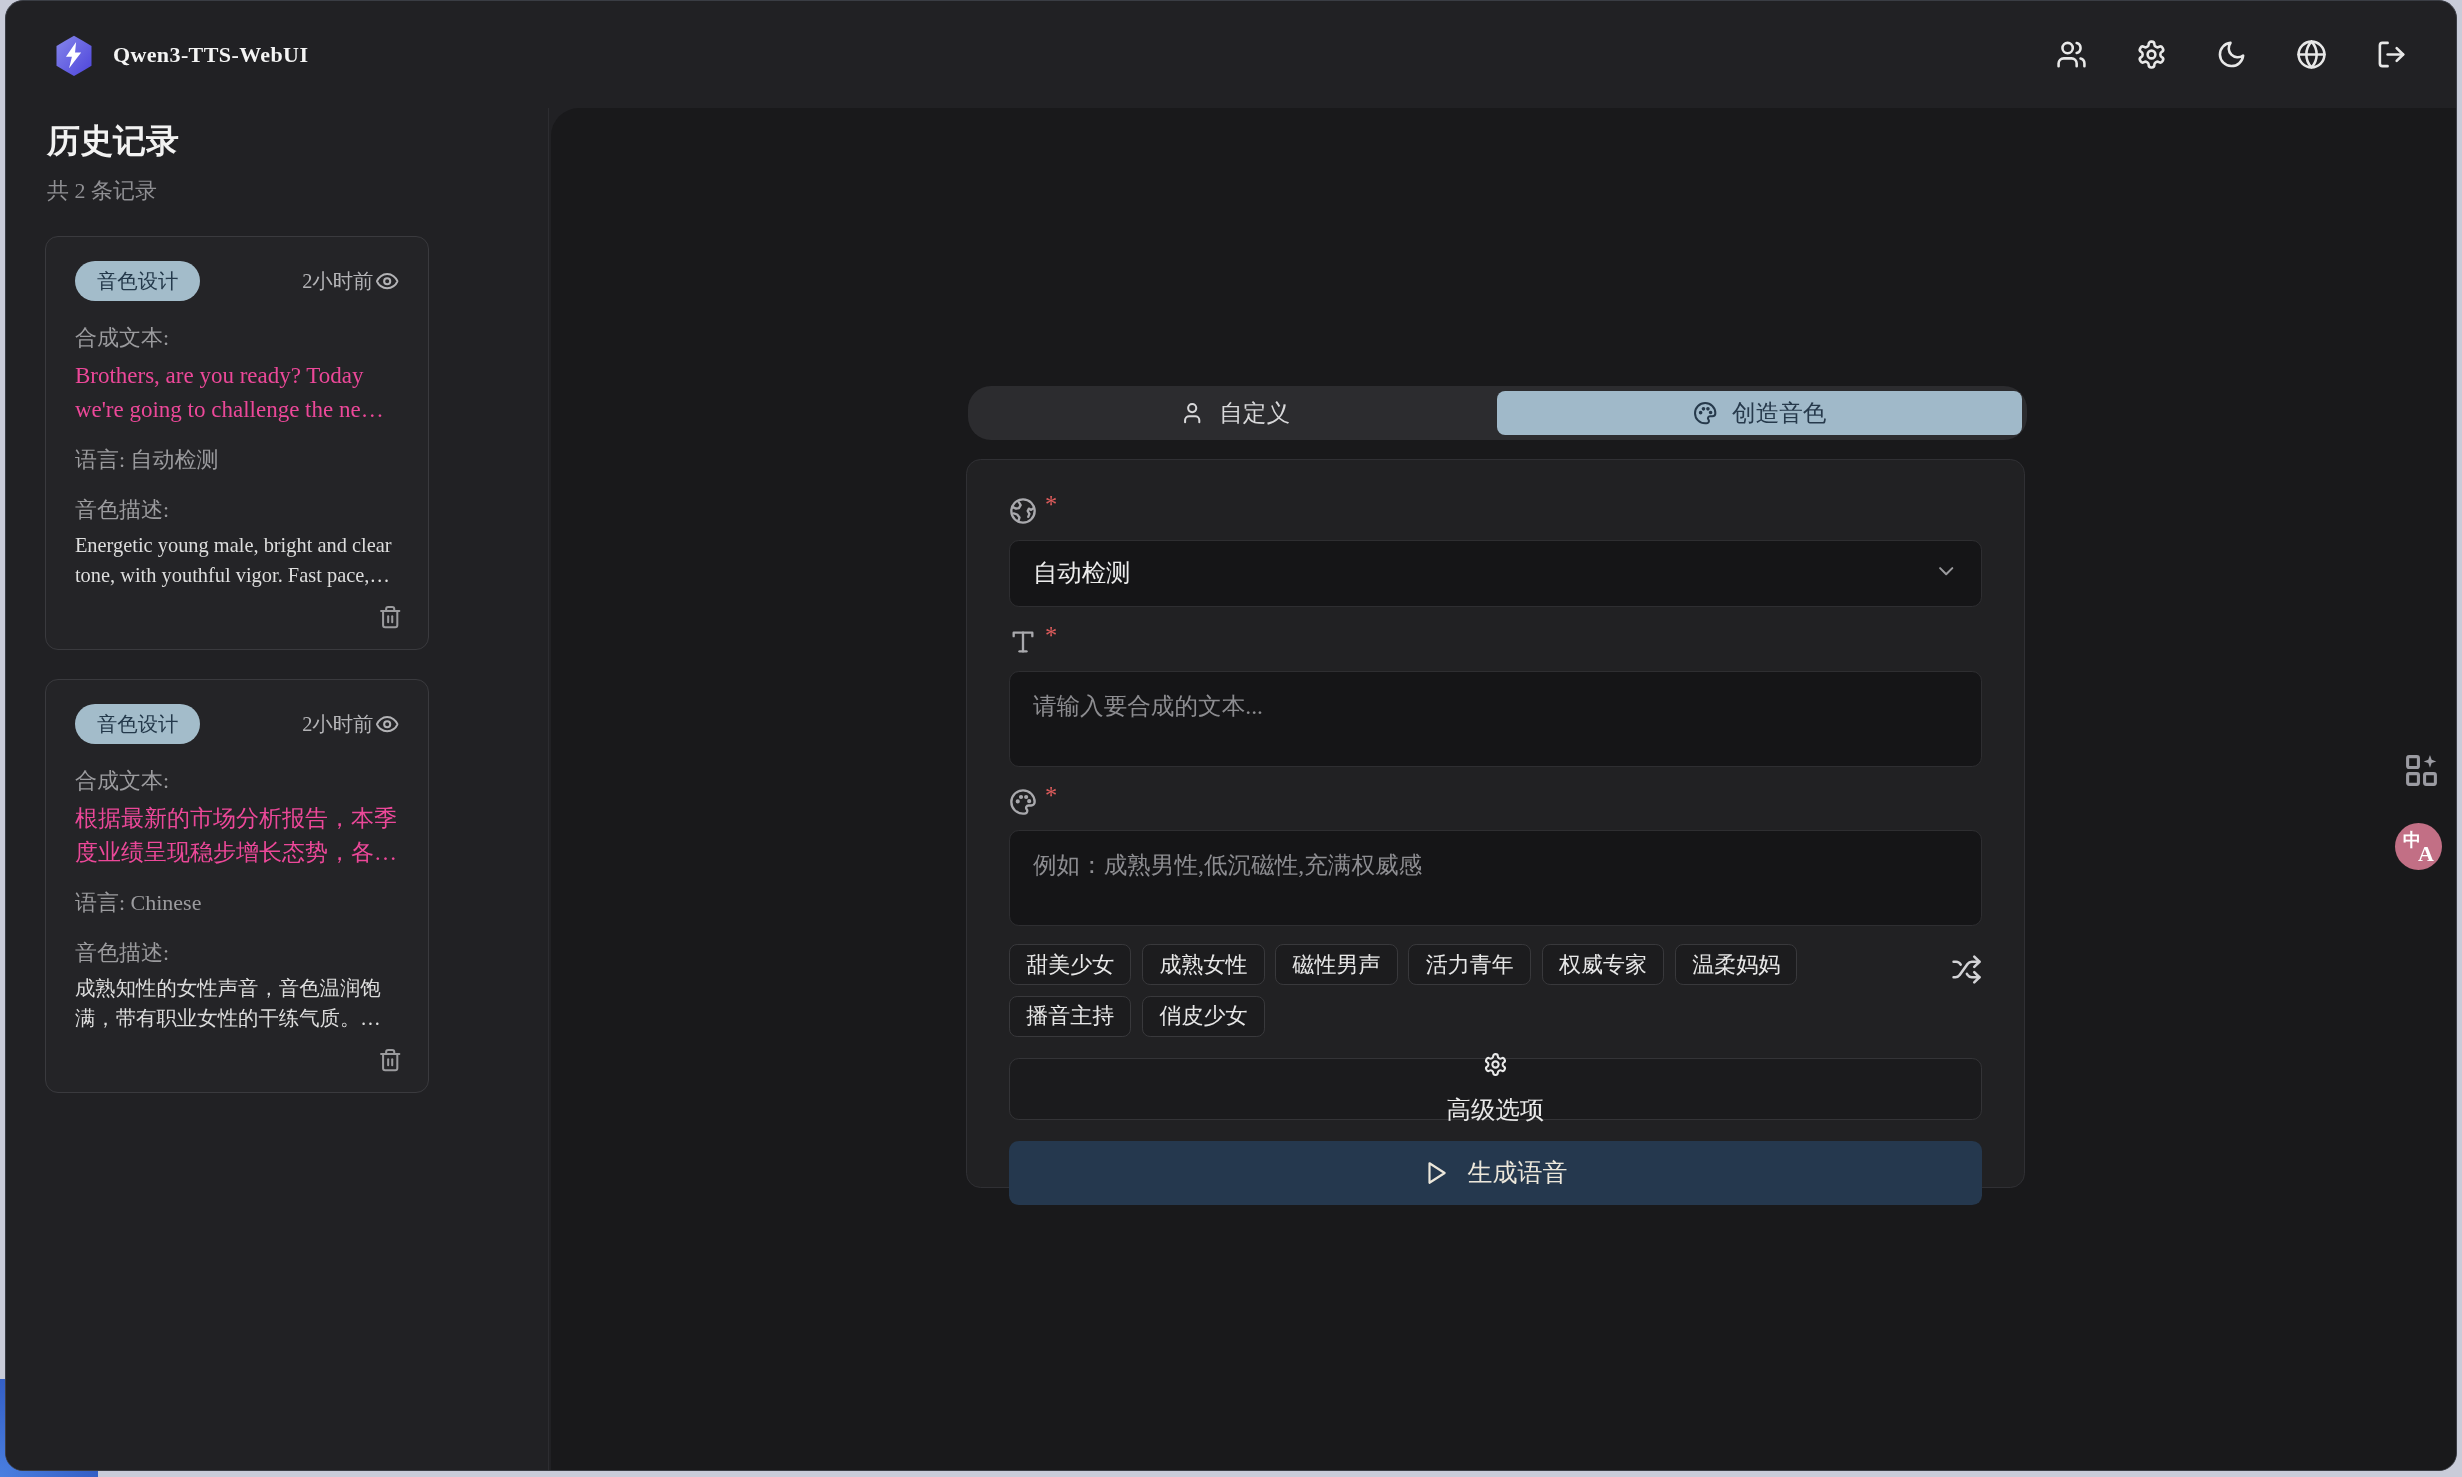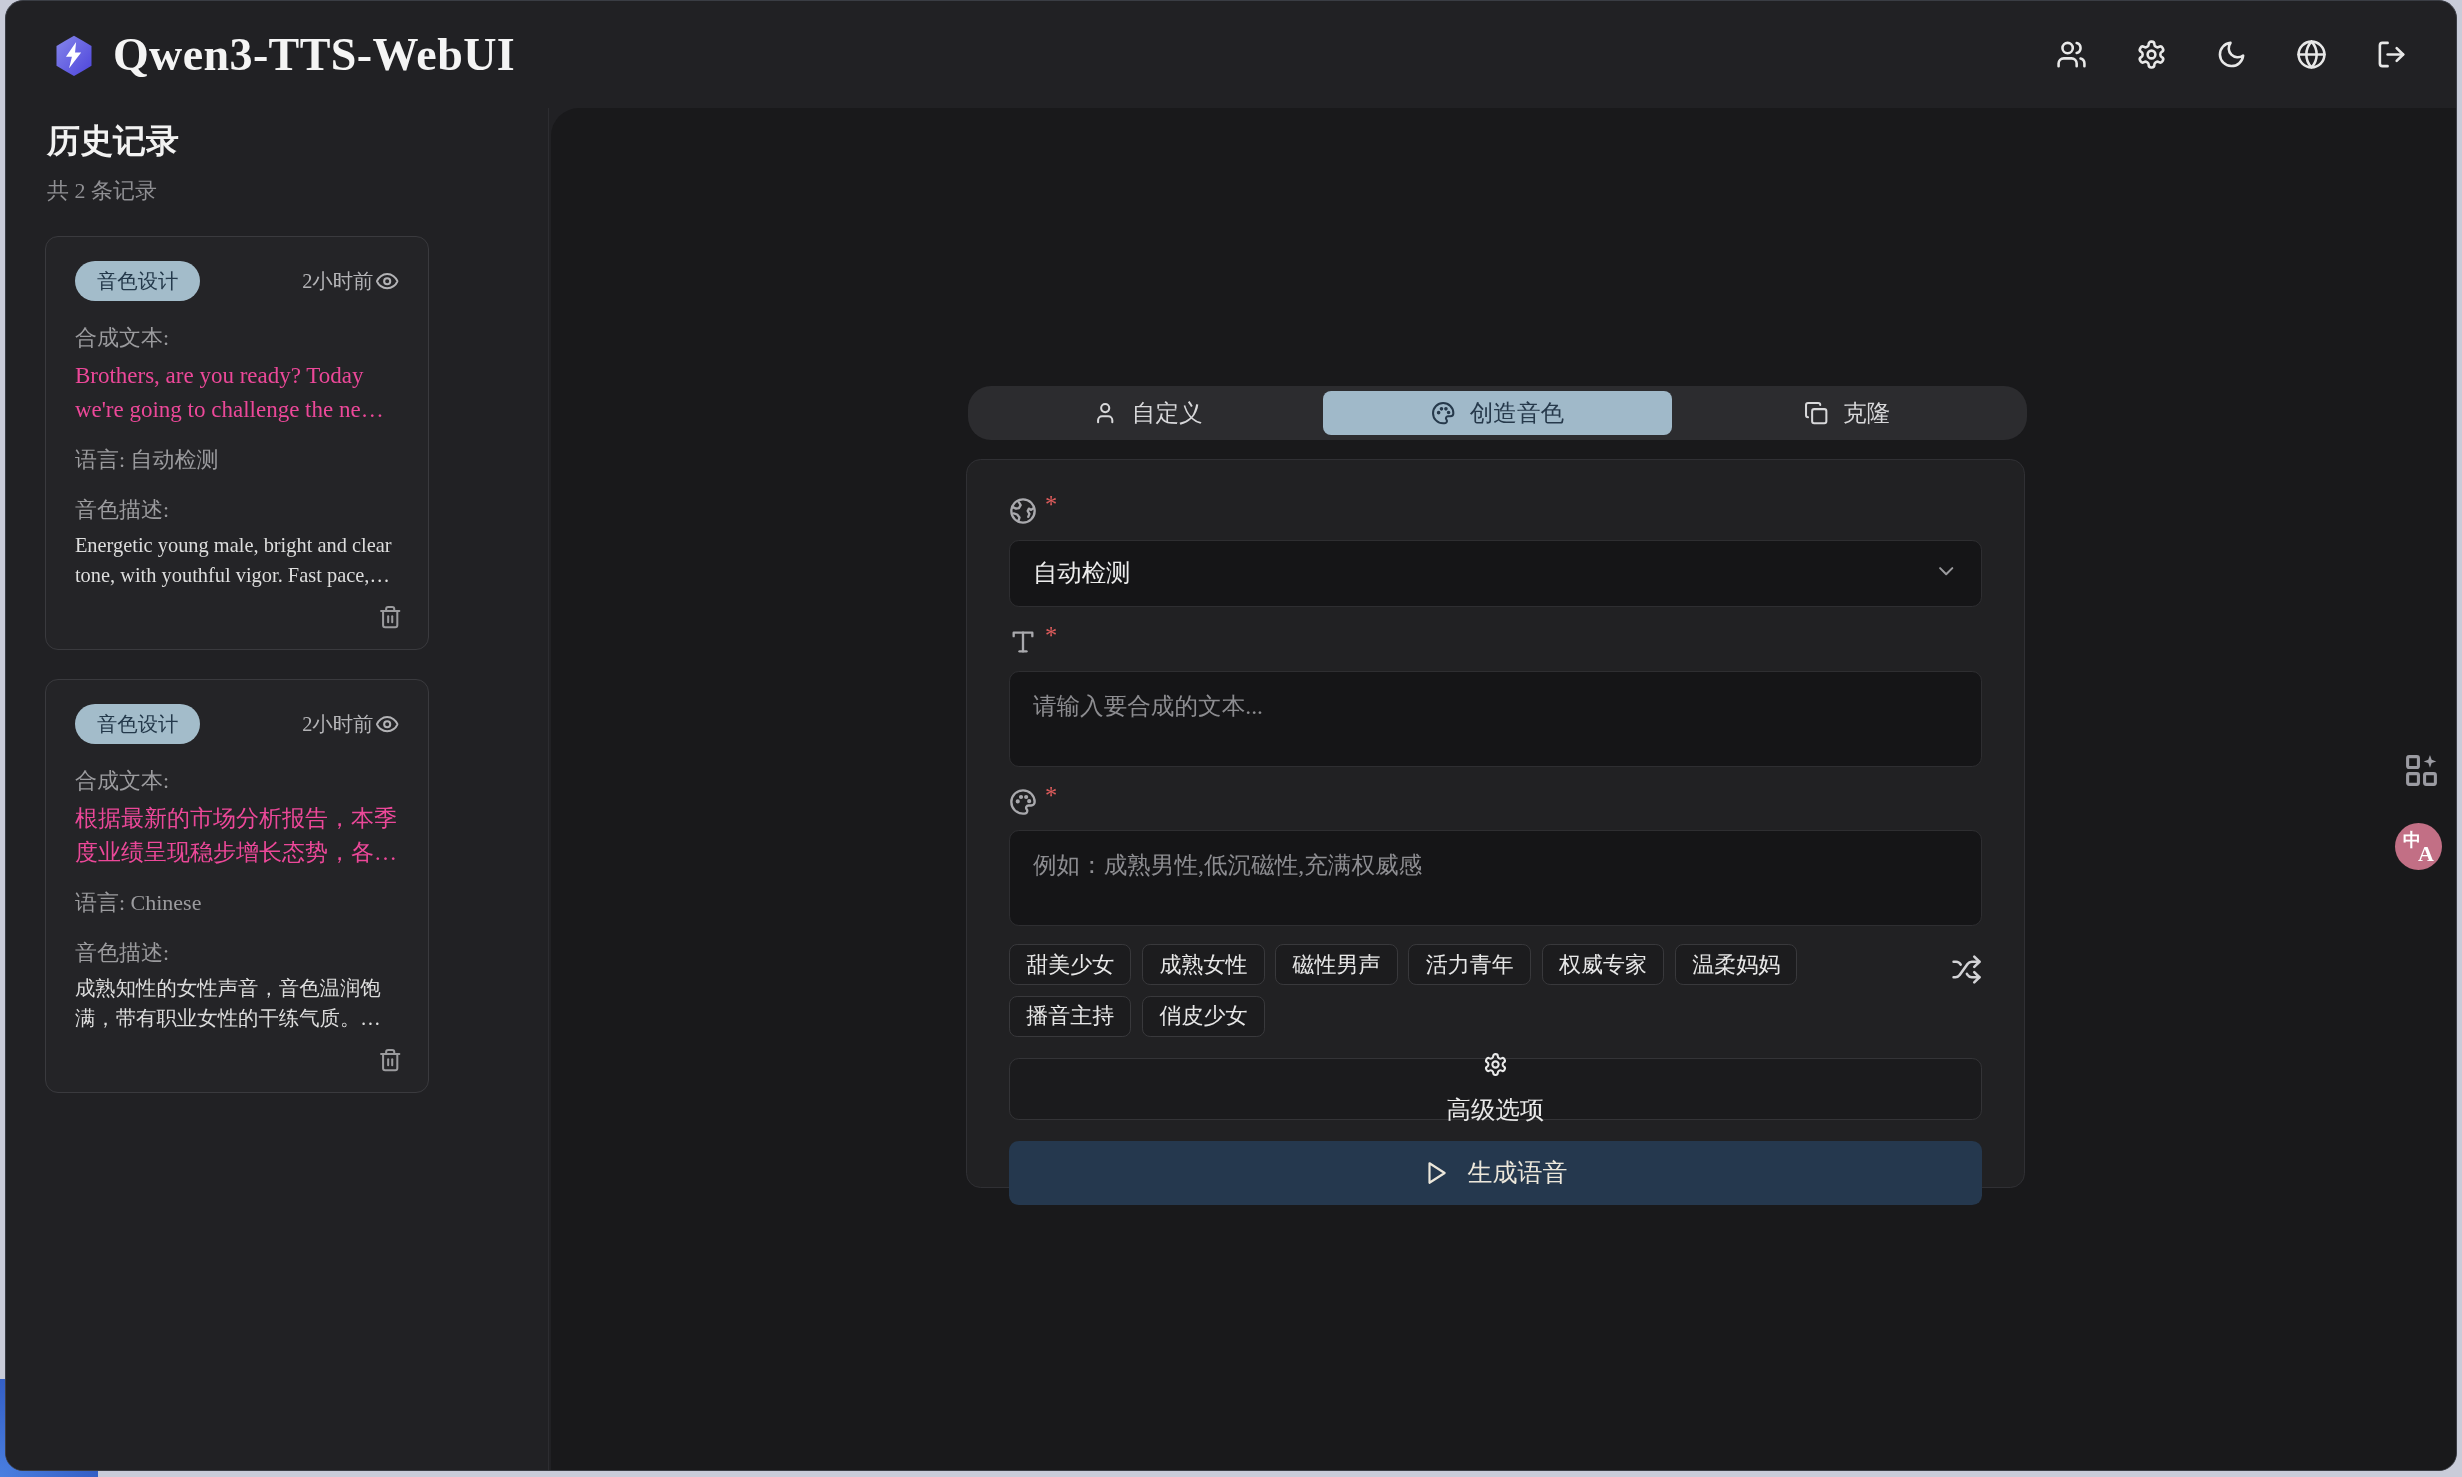--- a/index.html
+++ b/index.html
@@ -17,21 +17,21 @@
     position:absolute;left:4.9px;right:4.9px;top:0;bottom:6.5px;
     background:#212124;
     border:1.6px solid #3a3d44;
     border-radius:18px;
     overflow:hidden;
   }
   
   .header{position:absolute;left:0;top:0;right:0;height:107px;display:flex;align-items:center;justify-content:space-between;padding:0 49px 0 47px;box-sizing:border-box;}
   .brand{display:flex;align-items:center;gap:18px;}
   .brand svg{display:block;}
-  .brand-title{font-size:46px;font-weight:bold;color:#f4f4f4;letter-spacing:0.4px;}
+  .brand-title{font-size:22px;font-weight:bold;color:#f4f4f4;letter-spacing:0.4px;}
   .hicons{display:flex;align-items:center;gap:49px;}
   .hicon{width:31px;height:31px;color:#e8e8e8;cursor:pointer;}
   .hicon svg{width:31px;height:31px;display:block;}
   
   .sidebar{position:absolute;left:0;top:107px;bottom:0;width:543px;background:#212124;border-right:1.6px solid #2d2d31;box-sizing:border-box;padding:11.4px 0 0 41px;}
   .sb-title{font-size:33px;font-weight:bold;color:#f2f2f2;}
   .sb-count{font-size:22px;color:#8f8f93;margin-top:11.4px;}
   .card{
     position:absolute;left:39px;width:384px;height:414px;
     background:#242427;border:0.8px solid #3a3a3e;border-radius:13px;
@@ -250,29 +250,20 @@
             <svg viewBox="0 0 24 24" fill="none" stroke="currentColor" stroke-width="2" stroke-linecap="round" stroke-linejoin="round">
               <path d="M12 22a10 10 0 1 1 10-10c0 1.7-1.34 3-3 3h-2.3a2 2 0 0 0-1.52 3.3c.32.37.52.84.52 1.3A2.4 2.4 0 0 1 13.3 22Z"></path>
               <circle cx="7.5" cy="11.5" r=".8" fill="currentColor"></circle>
               <circle cx="10.3" cy="7.7" r=".8" fill="currentColor"></circle>
               <circle cx="14.7" cy="7.7" r=".8" fill="currentColor"></circle>
               <circle cx="17.3" cy="11.3" r=".8" fill="currentColor"></circle>
             </svg>
           </span>
         <span>创造音色</span>
       </div>
-      <div class="tab">
-        <span>
-            <svg viewBox="0 0 24 24" fill="none" stroke="currentColor" stroke-width="2" stroke-linecap="round" stroke-linejoin="round">
-              <rect x="8" y="8" width="14" height="14" rx="2"></rect>
-              <path d="M4 16c-1.1 0-2-.9-2-2V4c0-1.1.9-2 2-2h10c1.1 0 2 .9 2 2"></path>
-            </svg>
-          </span>
-        <span>克隆</span>
-      </div>
     </div>
 
     <div class="formcard">
 
       <div class="lbl">
         <span>
             <svg viewBox="0 0 24 24" fill="none" stroke="currentColor" stroke-width="2" stroke-linecap="round" stroke-linejoin="round">
               <circle cx="12" cy="12" r="10"></circle>
               <path d="M21.5 9.5 19 11l-2-1-1 2 1.5 2.5-1 2.5"></path>
               <path d="M2.8 8.5 6 10l2.5-.5L10 7 8.5 4.5"></path>

